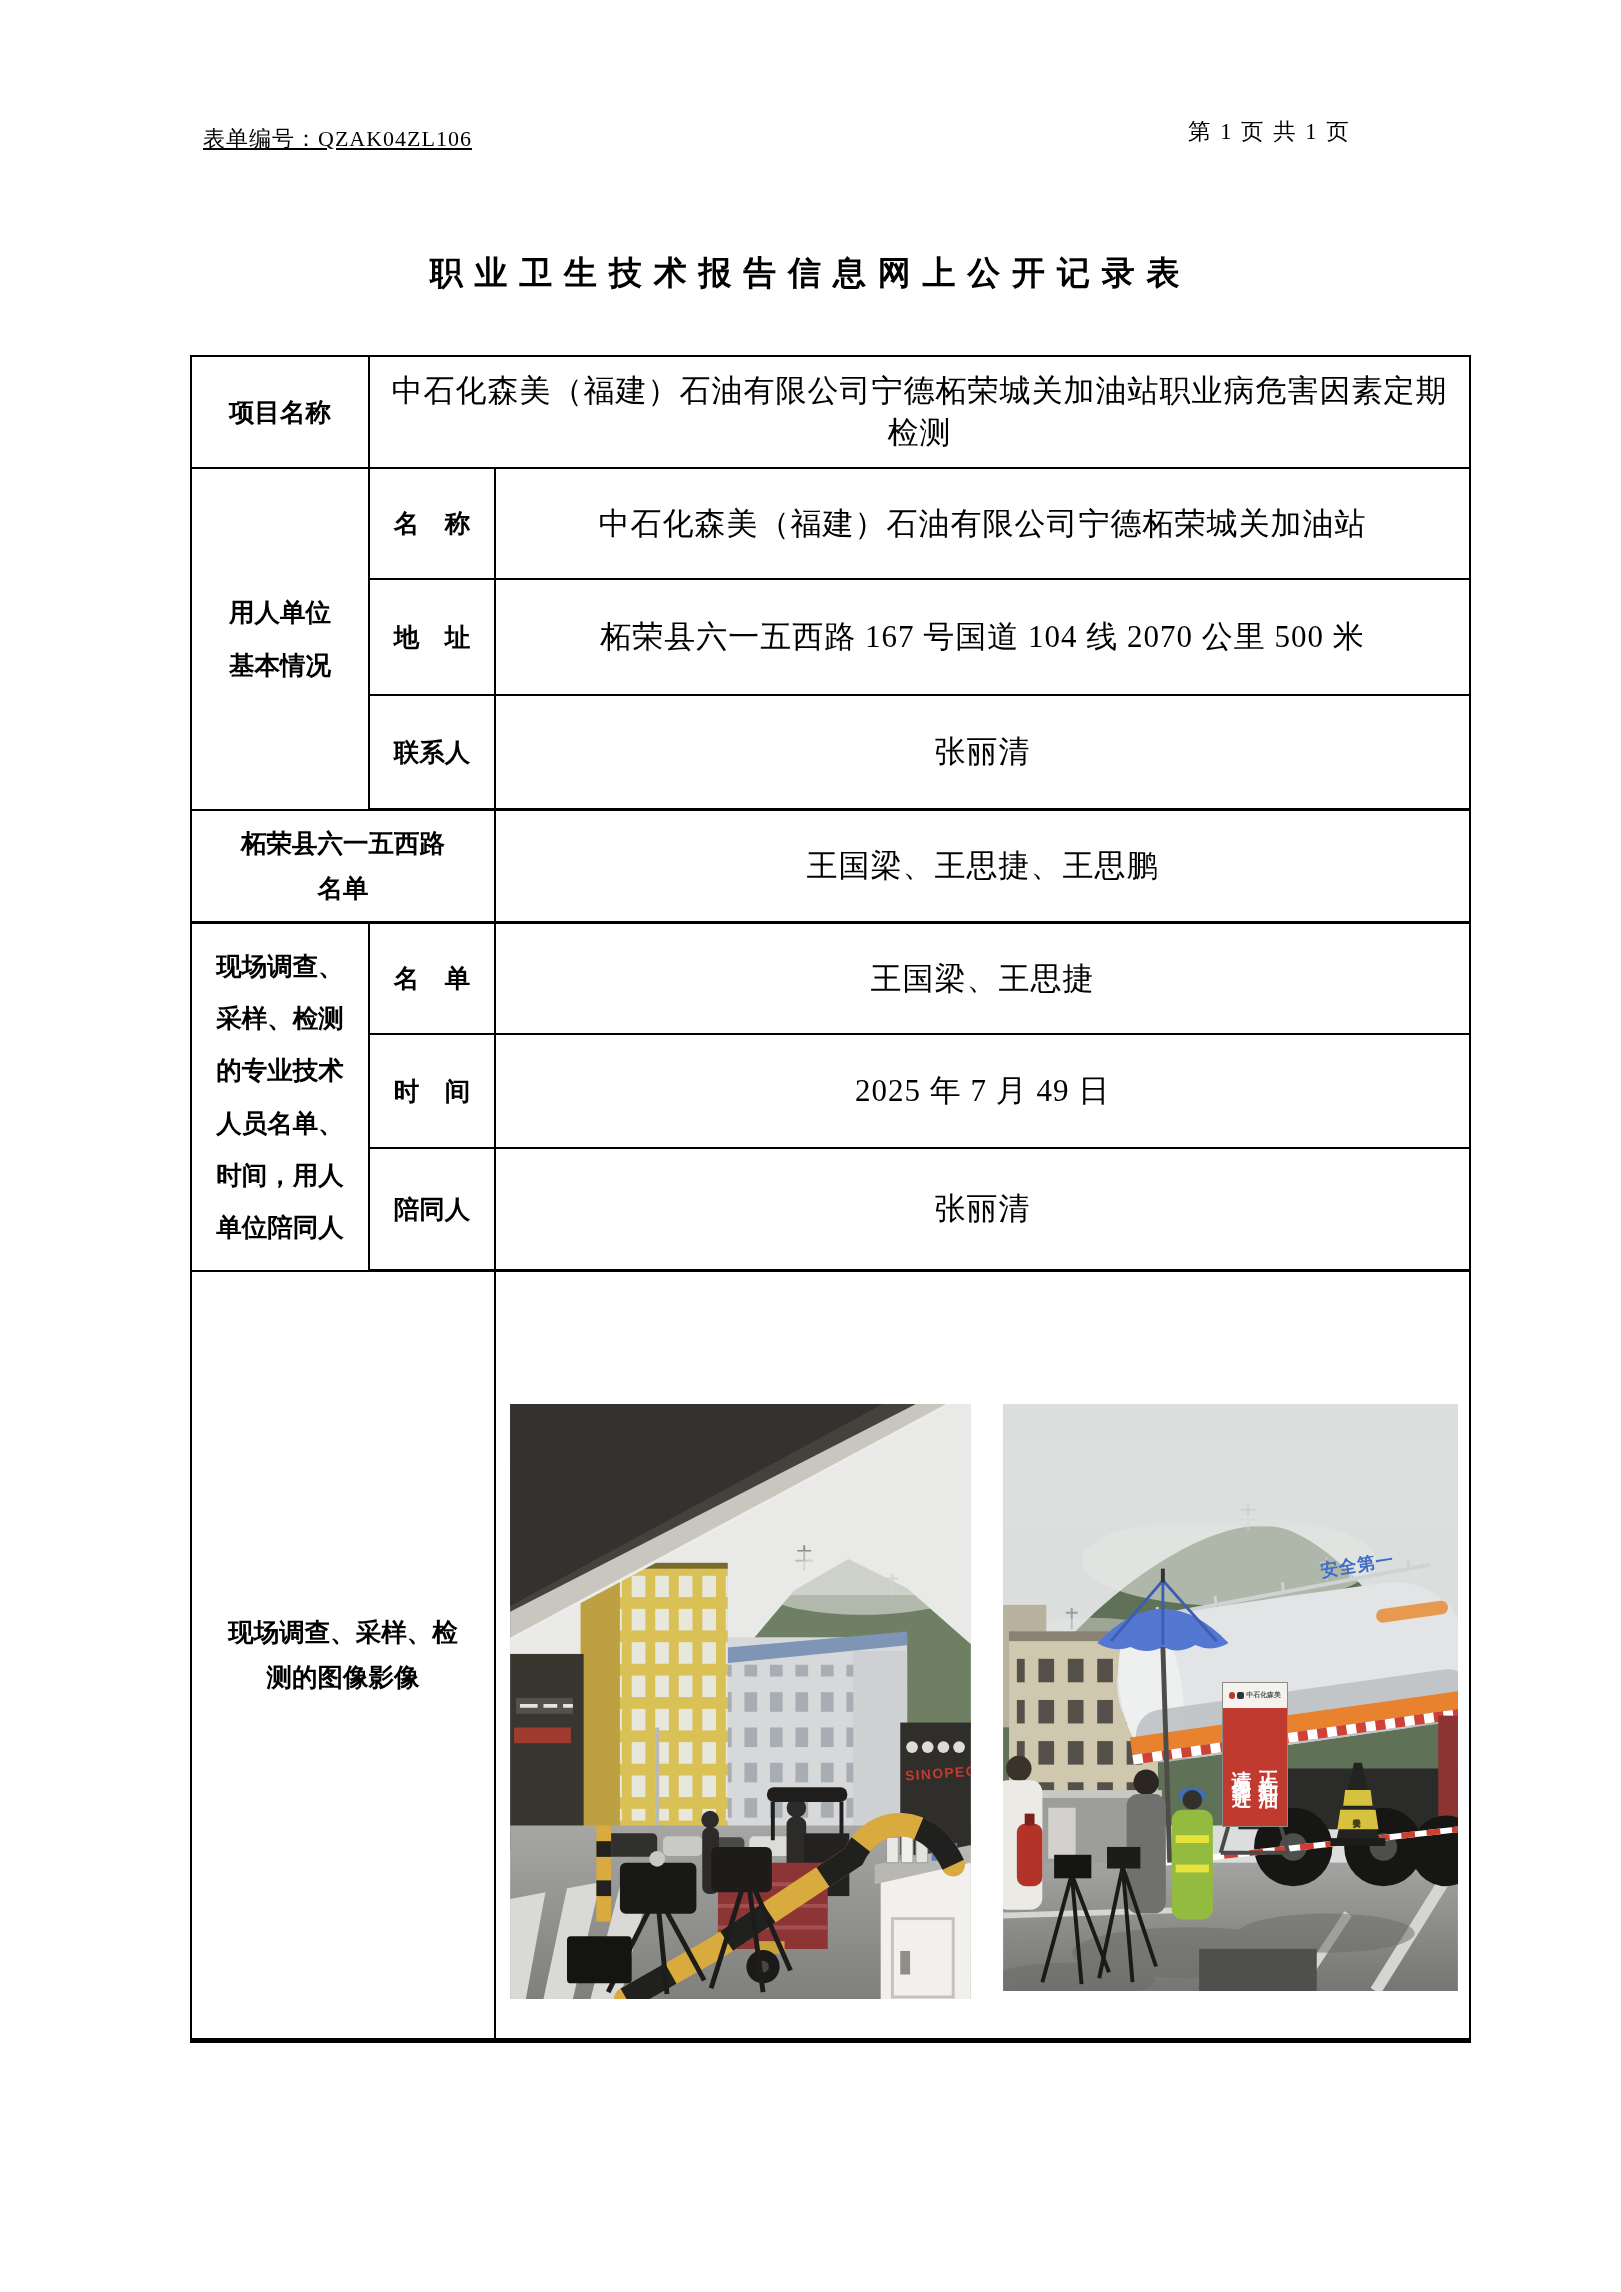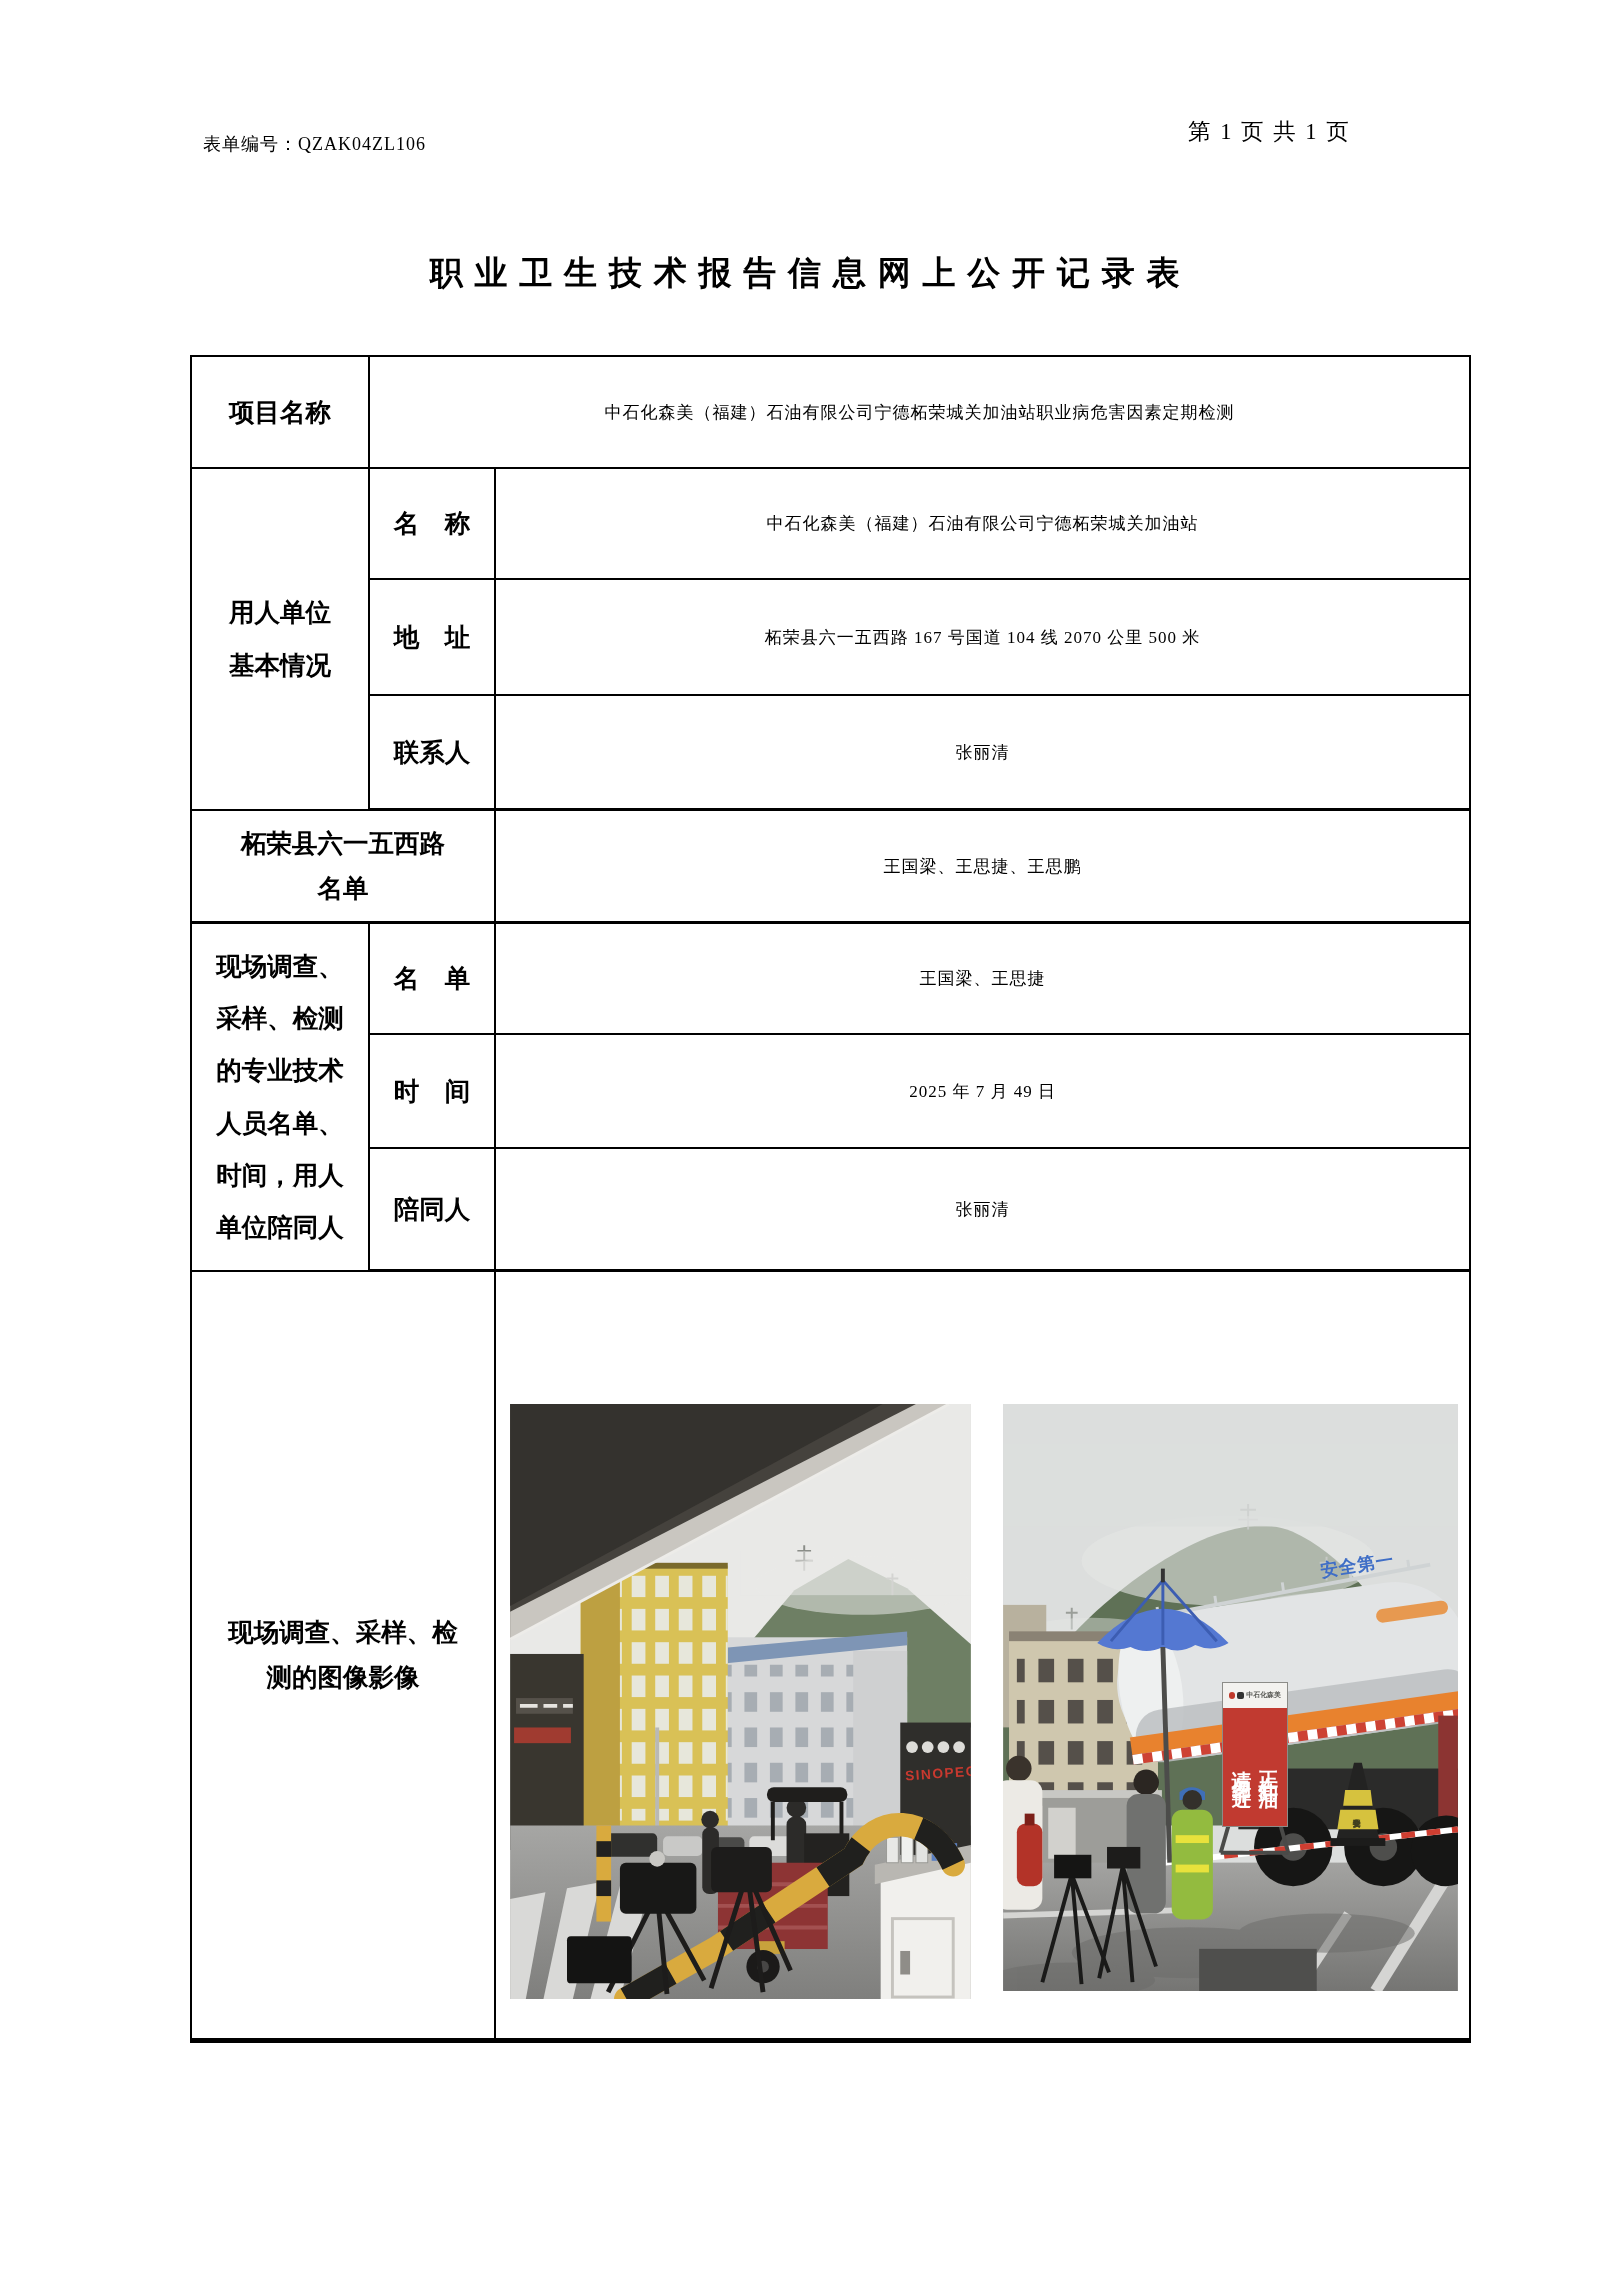--- a/index.html
+++ b/index.html
@@ -1,37 +1,37 @@
 <!DOCTYPE html>
 <html><head>
 <meta charset="utf-8">
 <style>
   html,body{margin:0;padding:0;background:#ffffff;}
   body{width:1621px;height:2293px;position:relative;
        font-family:"Liberation Serif","DejaVu Serif",serif;color:#000;}
   .page{position:absolute;inset:0;background:#fff;}
 
   
-  .hdr-left{position:absolute;left:203px;top:132px;font-size:18px;letter-spacing:1px;}
+  .hdr-left{position:absolute;left:203px;top:124px;font-size:22px;letter-spacing:1px;text-decoration:underline;}
   .hdr-right{position:absolute;left:1188px;top:116px;width:233px;font-size:22.5px;
              text-align:left;letter-spacing:2px;}
 
   
   .doc-title{position:absolute;left:0;top:251px;width:1621px;text-align:center;
              font-family:"Liberation Sans","DejaVu Sans",sans-serif;
              font-size:33px;font-weight:bold;letter-spacing:11.8px;margin:0;}
 
   
   table.record{position:absolute;left:190px;top:355px;width:1280px;
                border-collapse:collapse;table-layout:fixed;}
   table.record td{border:2px solid #000;text-align:center;vertical-align:middle;
                   padding:0 5.9px;overflow:hidden;}
   td.lbl{font-family:"Liberation Sans","DejaVu Sans",sans-serif;font-weight:bold;
          font-size:25.5px;line-height:1.75;white-space:pre-line;}
-  td.val{font-size:17px;letter-spacing:1px;white-space:pre-line;}
+  td.val{font-size:31px;letter-spacing:1px;white-space:pre-line;}
   tr.r1 td{height:110px;margin-left:38px;}
   tr.r2 td{height:109px;}
   tr.r3 td{height:114px;}
   tr.r4 td{height:112px;}
   tr.r5 td{height:110px;}
   tr.r6 td{height:109px;}
   tr.r7 td{height:112px;}
   tr.r8 td{height:120px;}
   tr.r9 td{height:766px;}
   tr.sec-end td{border-bottom-width:3.9px;}

